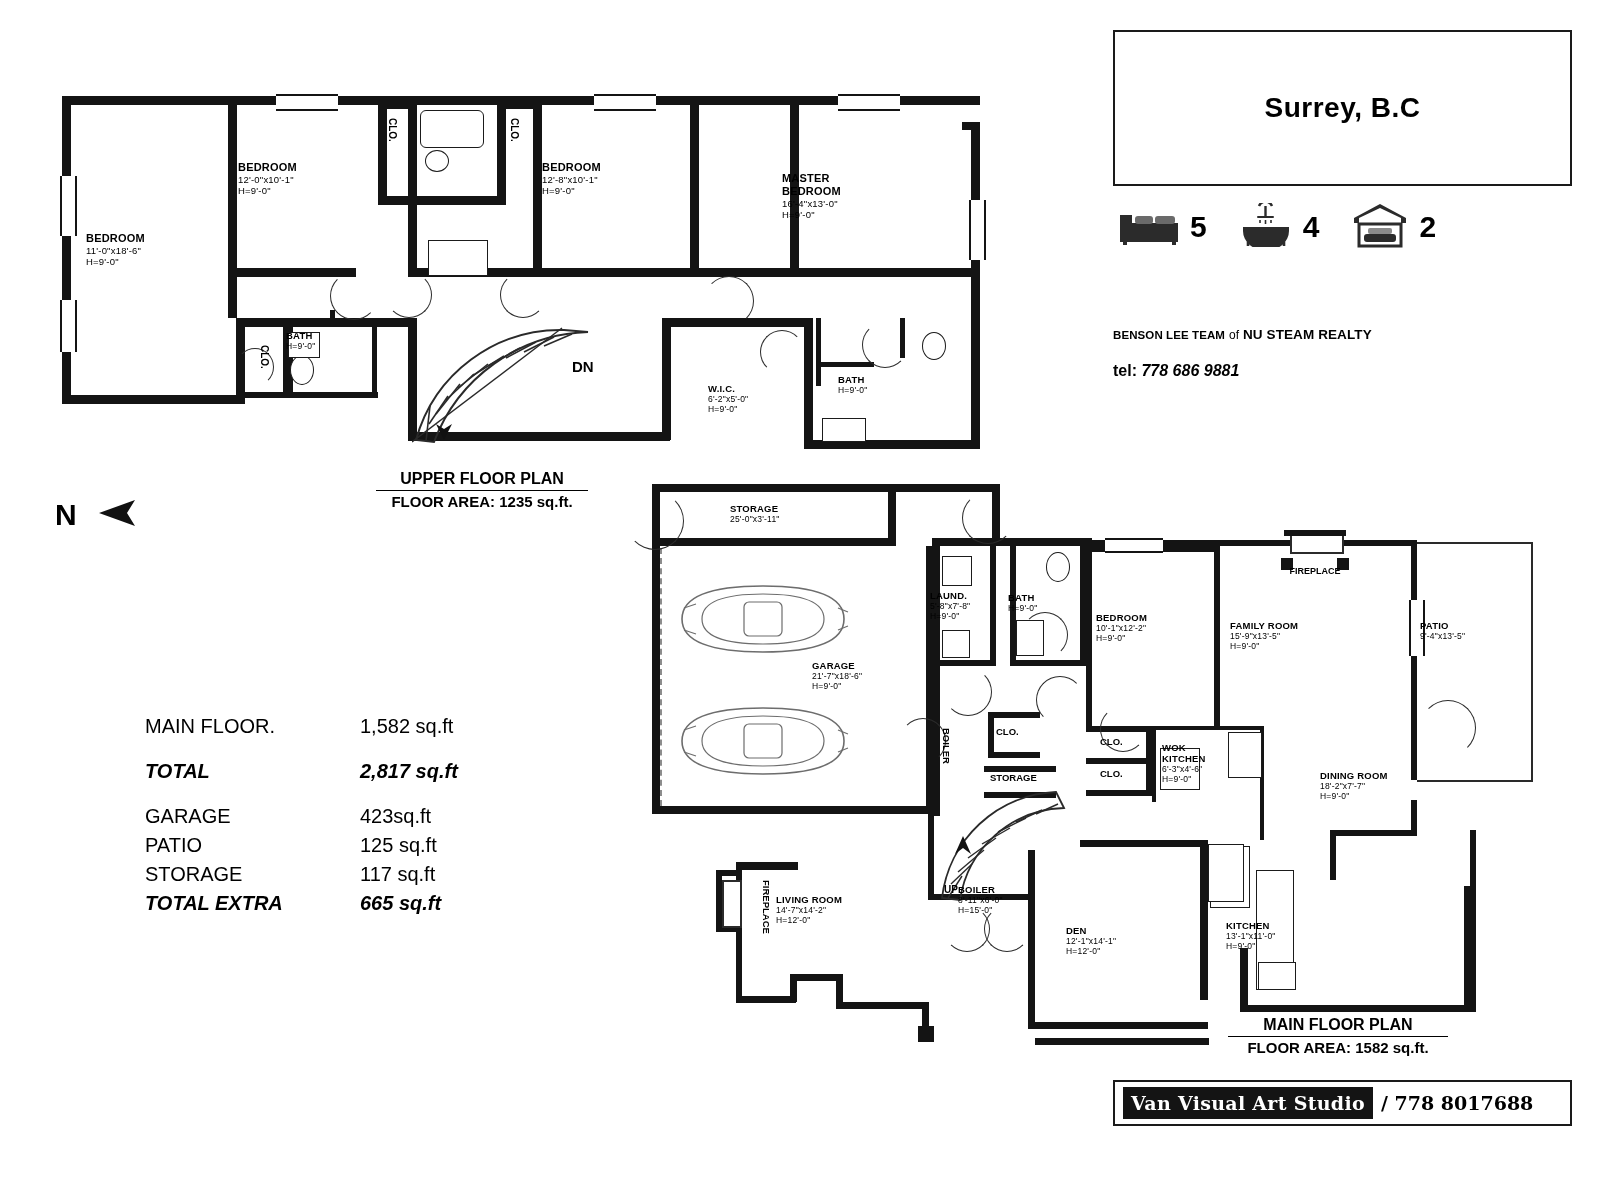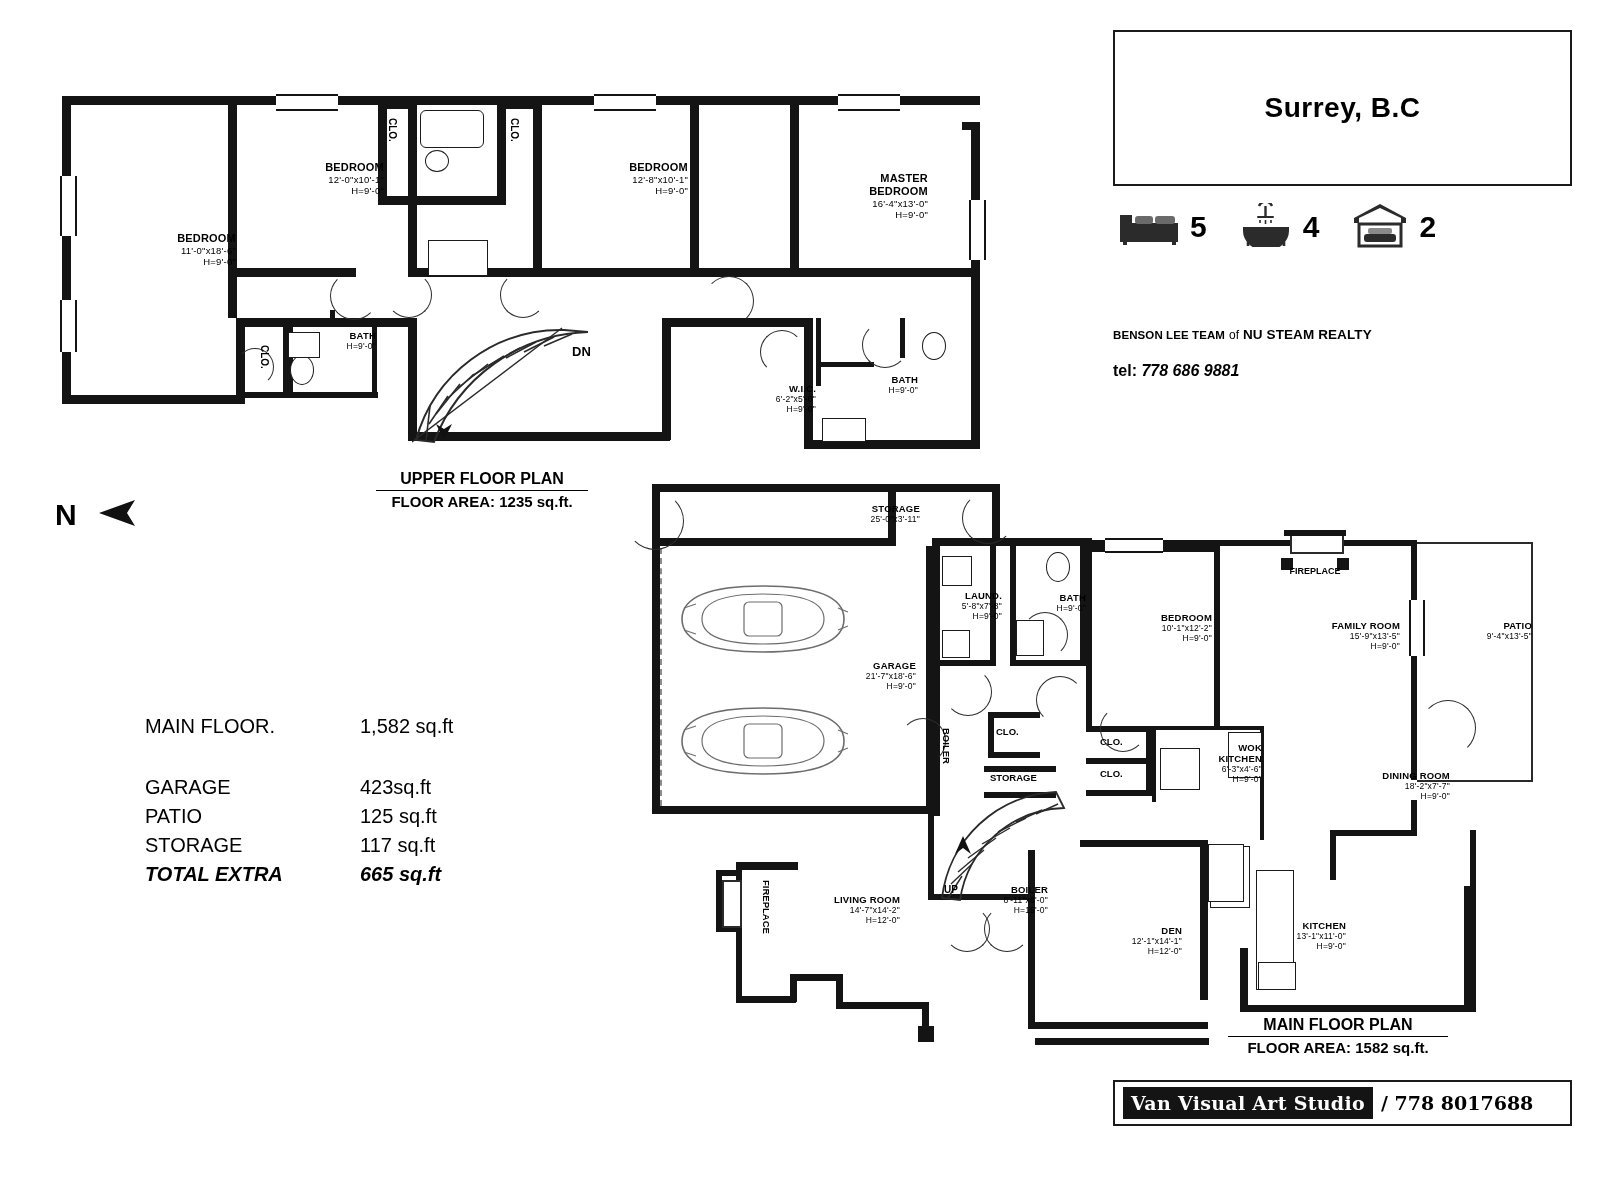--- a/index.html
+++ b/index.html
@@ -9,21 +9,21 @@
     font-family:"Liberation Sans", sans-serif;
     color:#000;
     position:relative;
     overflow:hidden;
   }
   .page{position:absolute;inset:0;}
 
   
   .wall{position:absolute;background:#141414;}
   .thin{position:absolute;background:#141414;}
-  .room-label{position:absolute;text-align:right;line-height:1.18;font-weight:700;letter-spacing:.2px;}
+  .room-label{position:absolute;text-align:left;line-height:1.18;font-weight:700;letter-spacing:.2px;}
   .room-label .nm{font-size:11px;}
   .room-label .dim{font-size:9.5px;font-weight:400;}
   .room-label.small .nm{font-size:9.5px;}
   .room-label.small .dim{font-size:8.5px;font-weight:400;}
   .vtext{position:absolute;transform-origin:left top;font-weight:700;font-size:10px;}
   .fixture{position:absolute;border:1.6px solid #1b1b1b;background:#fff;}
   .fixture.round{border-radius:50%;}
   .arcdoor{position:absolute;border:1.4px solid #2b2b2b;border-radius:50%;}
 
   
@@ -145,20 +145,24 @@
         </svg>
     </span>
   </div>
 
   <div class="areas">
     <div class="row">
         <span class="lab">MAIN FLOOR.</span>
         <span class="val">1,582 sq.ft</span>
       </div>
     <div class="gap"></div>
+    <div class="row tot">
+        <span class="lab">TOTAL</span>
+        <span class="val">2,817 sq.ft</span>
+      </div>
     <div class="gap"></div>
     <div class="row">
         <span class="lab">GARAGE</span>
         <span class="val">423sq.ft</span>
       </div>
     <div class="row">
         <span class="lab">PATIO</span>
         <span class="val">125 sq.ft</span>
       </div>
     <div class="row">
@@ -303,21 +307,21 @@
 
     <div class="room-label small" style="left:708px;top:383px;width:108px;">
       <div class="nm">W.I.C.</div>
       <div class="dim">6'-2"x5'-0"</div>
       <div class="dim">H=9'-0"</div>
     </div>
 
     <div class="vtext" style="left:398px;top:118px;transform:rotate(90deg);">CLO.</div>
     <div class="vtext" style="left:520px;top:118px;transform:rotate(90deg);">CLO.</div>
     <div class="vtext" style="left:270px;top:345px;transform:rotate(90deg);">CLO.</div>
-    <div style="position:absolute;left:572px;top:344px;font-size:13px;font-weight:700;">DN</div>
+    <div style="position:absolute;left:572px;top:358px;font-size:15px;font-weight:700;">DN</div>
 
     <div class="cap" style="left:376px;top:470px;width:212px;">
       <div class="l1">UPPER FLOOR PLAN</div>
       <div class="l2">FLOOR AREA: 1235 sq.ft.</div>
     </div>
   </div>
 
   <div>
 
     <div class="wall" style="left:652px;top:484px;width:348px;height:8px;"></div>

